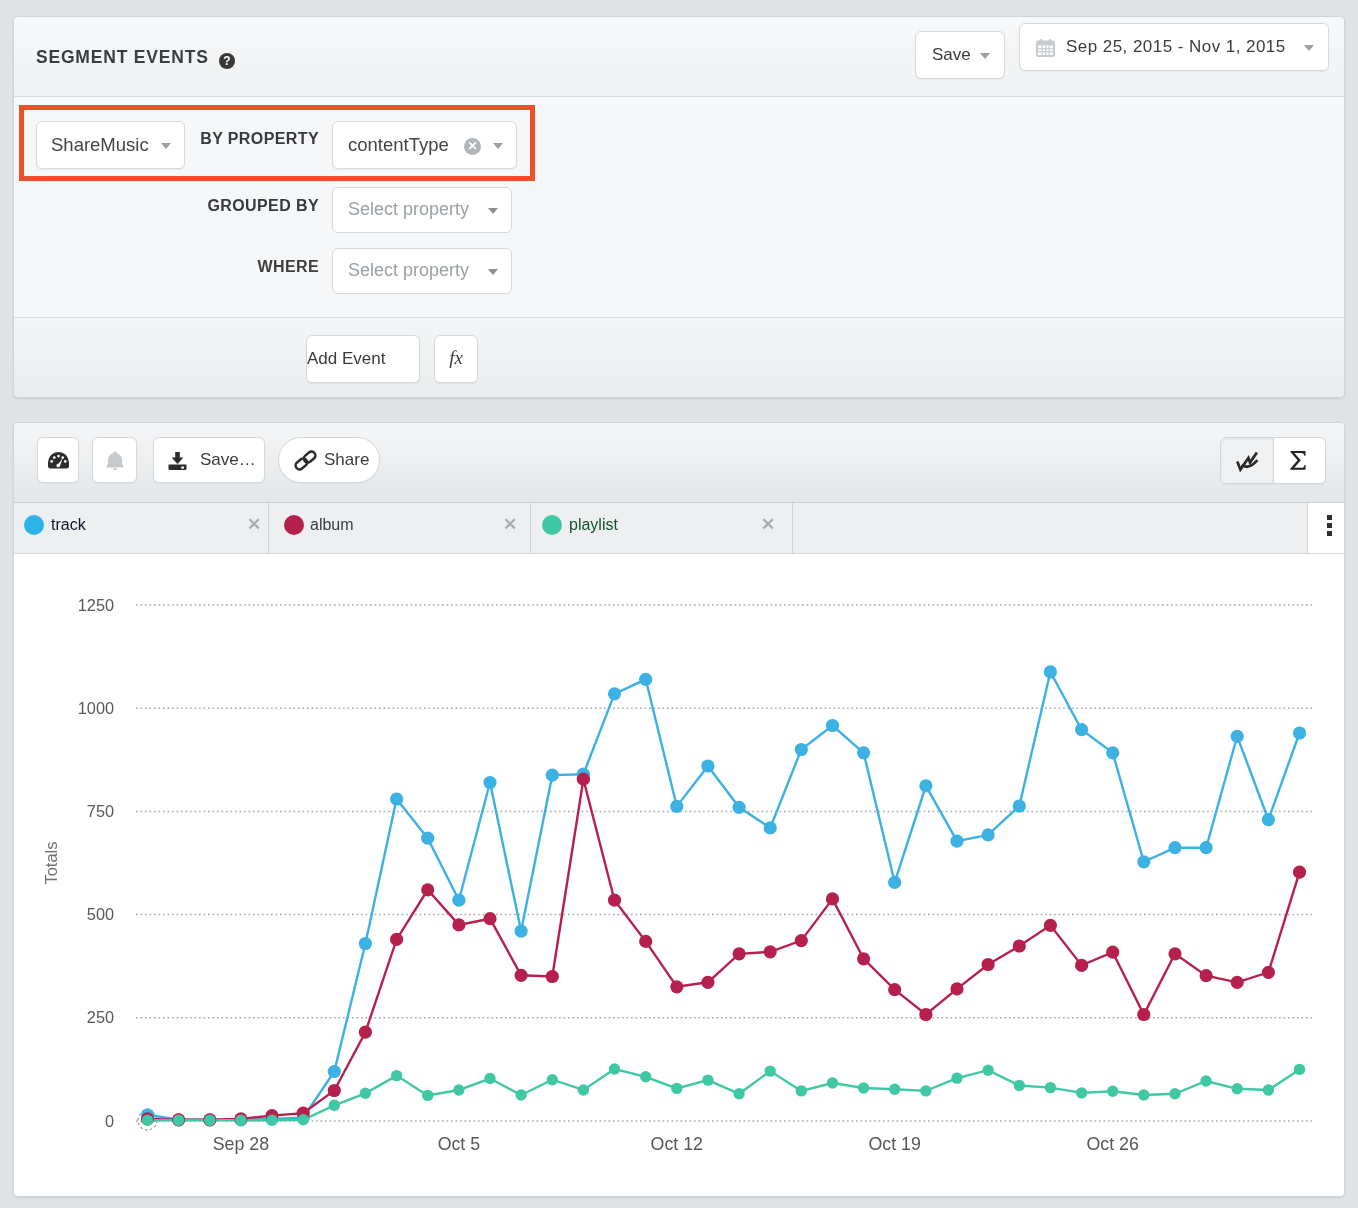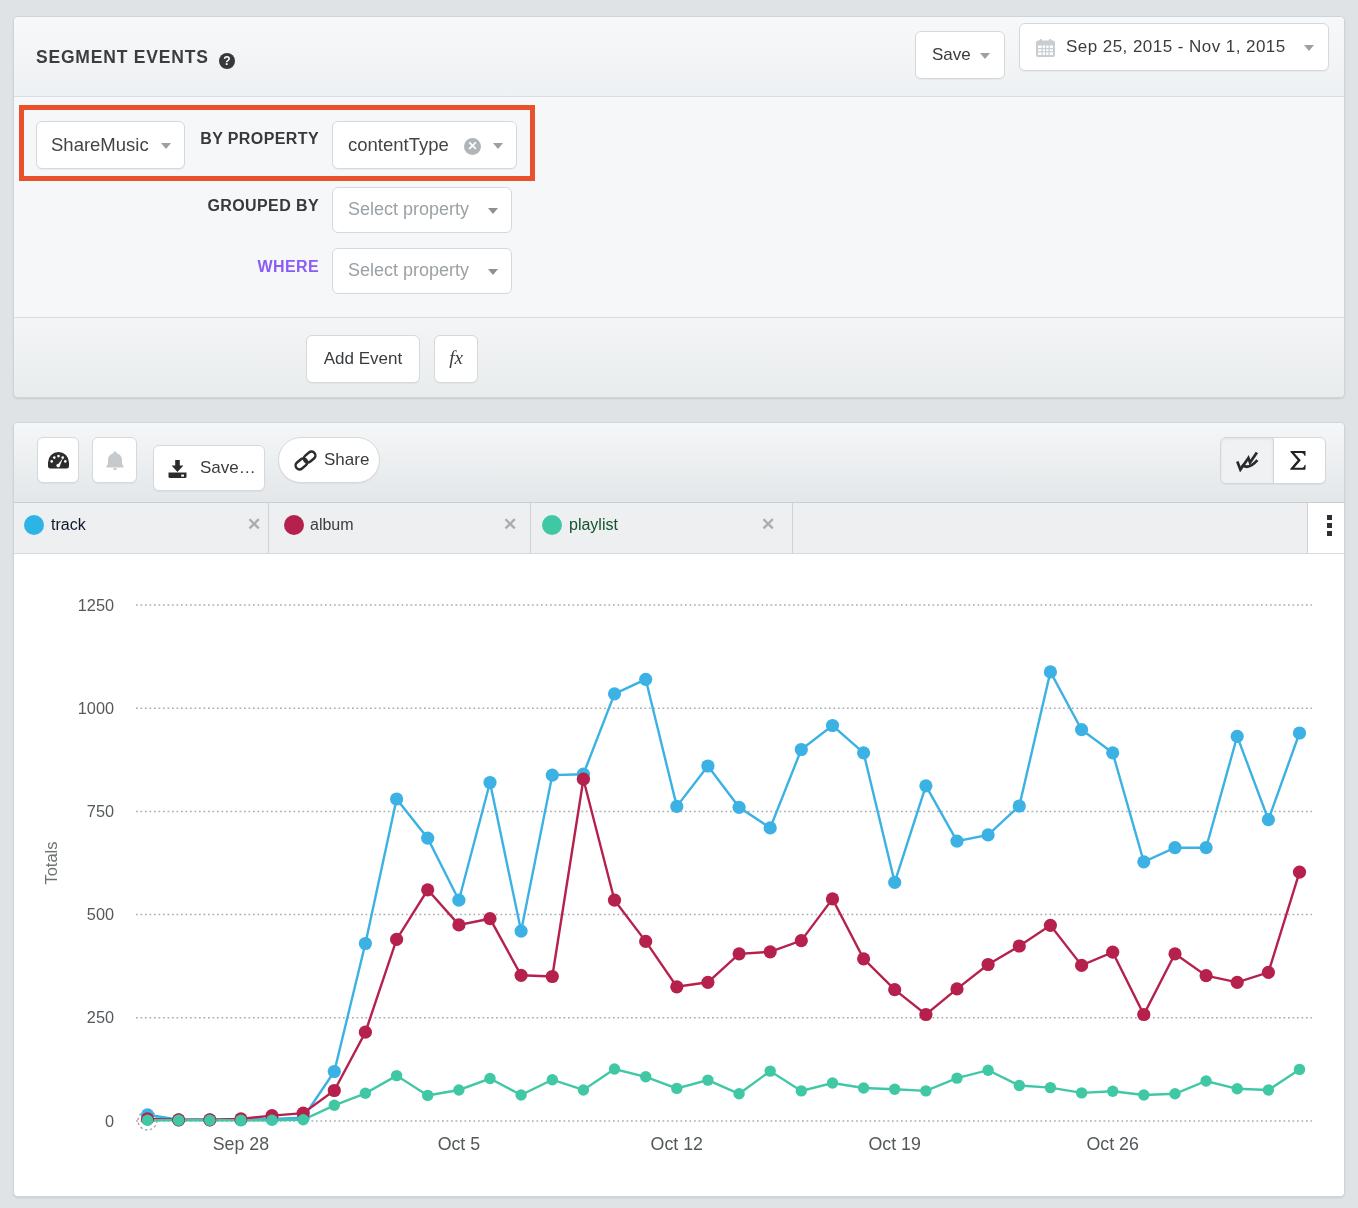--- a/index.html
+++ b/index.html
@@ -57,30 +57,30 @@
       <span style="position:absolute;right:35px;top:15.5px;width:17px;height:17px;border-radius:50%;background:#b0b5b9;color:#fff;font-size:12px;font-weight:bold;text-align:center;line-height:17px;">✕</span>
       <span class="caret" style="position:absolute;right:13px;top:21px;"></span>
     </div>
 
     <div style="position:absolute;left:0;top:99px;width:305px;text-align:right;font-size:16px;font-weight:bold;letter-spacing:.4px;color:#37393b;">GROUPED BY</div>
     <div class="btn" style="left:318px;top:89px;width:180px;height:46px;box-shadow:none;">
       <span style="position:absolute;left:15px;top:11px;font-size:18px;color:#9ba1a5;">Select property</span>
       <span class="caret" style="position:absolute;right:13px;top:20px;border-top-color:#8b9195;"></span>
     </div>
 
-    <div style="position:absolute;left:0;top:160px;width:305px;text-align:right;font-size:16px;font-weight:bold;letter-spacing:.4px;color:#8b5cf6;">WHERE</div>
+    <div style="position:absolute;left:0;top:160px;width:305px;text-align:right;font-size:16px;font-weight:bold;letter-spacing:.4px;color:#404040;">WHERE</div>
     <div class="btn" style="left:318px;top:150px;width:180px;height:46px;box-shadow:none;">
       <span style="position:absolute;left:15px;top:11px;font-size:18px;color:#9ba1a5;">Select property</span>
       <span class="caret" style="position:absolute;right:13px;top:20px;border-top-color:#8b9195;"></span>
     </div>
   </div>
 
   <div style="position:absolute;left:0;top:300px;width:100%;height:82px;background:linear-gradient(#f3f5f6,#e9eced);border-top:1px solid #d9dcdf;">
     <div class="btn" style="left:292px;top:17px;width:114px;height:48px;">
-      <span style="position:absolute;left:0;width:100%;top:13px;text-align:center;">Add Event</span>
+      <span style="position:absolute;left:0;width:100%;top:13px;text-align:left;">Add Event</span>
     </div>
     <div class="btn" style="left:420px;top:17px;width:44px;height:48px;">
       <span style="position:absolute;left:0;width:100%;top:11px;text-align:center;font-family:'Liberation Serif',serif;font-style:italic;font-size:19px;">fx</span>
     </div>
   </div>
 </div>
 
 <div class="panel" style="top:422px; height:775px; background:#fff;">
 
   <div style="position:absolute;left:0;top:0;width:100%;height:79px;background:linear-gradient(#f5f6f7,#e3e7e9);">
@@ -97,21 +97,21 @@
         <path d="M9 13.8 L14.9 6.1 L11.7 14.6 Z" fill="#fff"></path>
         <circle cx="10.2" cy="13.6" r="1.8" fill="#fff"></circle>
       </svg>
     </div>
     <div class="btn" style="left:78px;top:14px;width:45px;height:46px;">
       <svg style="position:absolute;left:13px;top:13px;" width="18" height="19" viewBox="0 0 18 19">
         <path d="M9 0.5 c1 0 1.8 .7 1.8 1.7 C13.9 3 16 5.6 16 8.7 L16 13 L17.6 15.2 a.8.8 0 0 1 -.65 1.3 L1.05 16.5 a.8.8 0 0 1 -.65 -1.3 L2 13 L2 8.7 C2 5.6 4.1 3 7.2 2.2 7.2 1.2 8 .5 9 .5 Z" fill="#c6cacd"></path>
         <path d="M7 17.3 L11 17.3 A2 2 0 0 1 7 17.3 Z" fill="#c6cacd"></path>
       </svg>
     </div>
-    <div class="btn" style="left:139px;top:14px;width:112px;height:46px;margin-top:8px;">
+    <div class="btn" style="left:139px;top:14px;width:112px;height:46px;">
       <svg style="position:absolute;left:14px;top:14px;" width="19" height="18" viewBox="0 0 19 18">
         <path d="M7.2 0 L11.8 0 L11.8 5.6 L15.4 5.6 L9.5 12 L3.6 5.6 L7.2 5.6 Z" fill="#2c2c2c"></path>
         <path d="M0.5 12.6 L18.5 12.6 L18.5 16.4 a1.5 1.5 0 0 1 -1.5 1.5 L2 17.9 a1.5 1.5 0 0 1 -1.5 -1.5 Z" fill="#2c2c2c"></path>
         <rect x="13.2" y="14.6" width="2.8" height="2" fill="#fff"></rect>
       </svg>
       <span style="position:absolute;left:46px;top:12px;">Save…</span>
     </div>
     <div class="btn" style="left:264px;top:14px;width:102px;height:46px;border-radius:23px;">
       <svg style="position:absolute;left:14px;top:12px;" width="25" height="21" viewBox="0 0 25 21">
         <g fill="none" stroke="#2c2c2c" stroke-width="2.5" transform="rotate(-40 12.5 10.5)">

